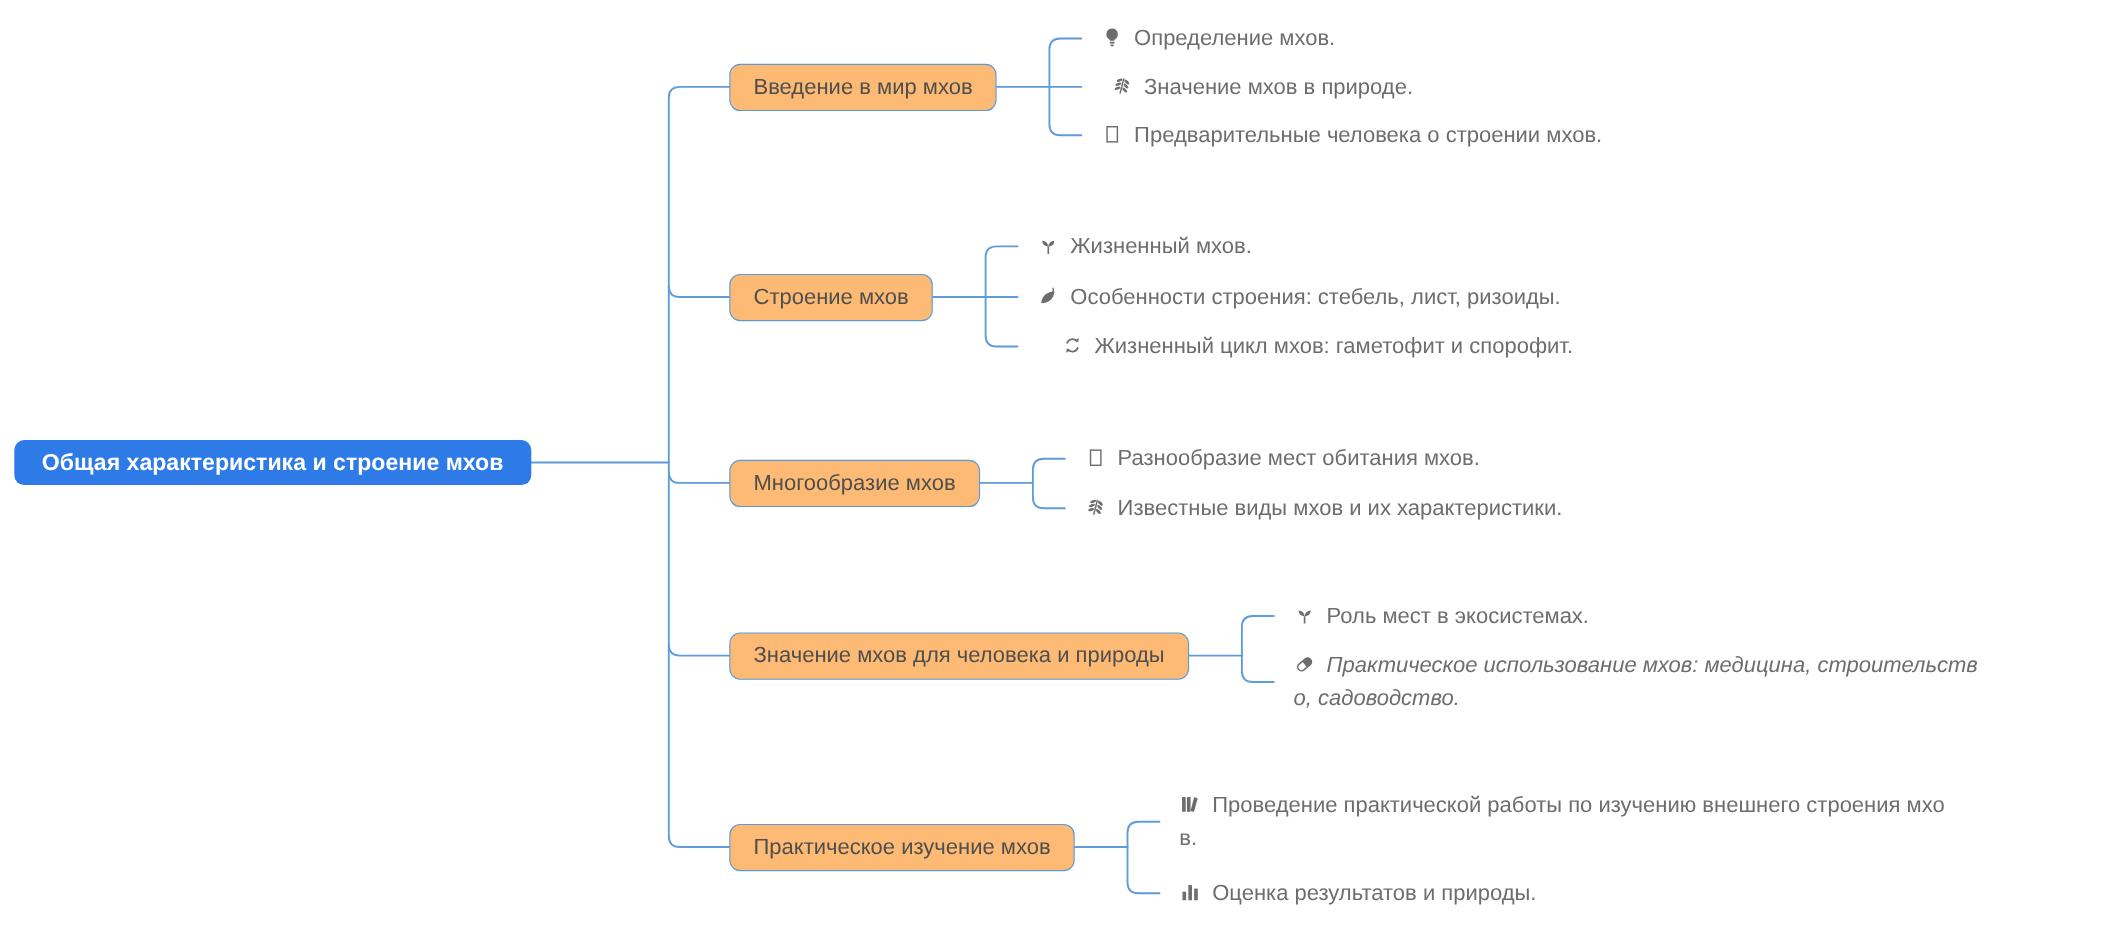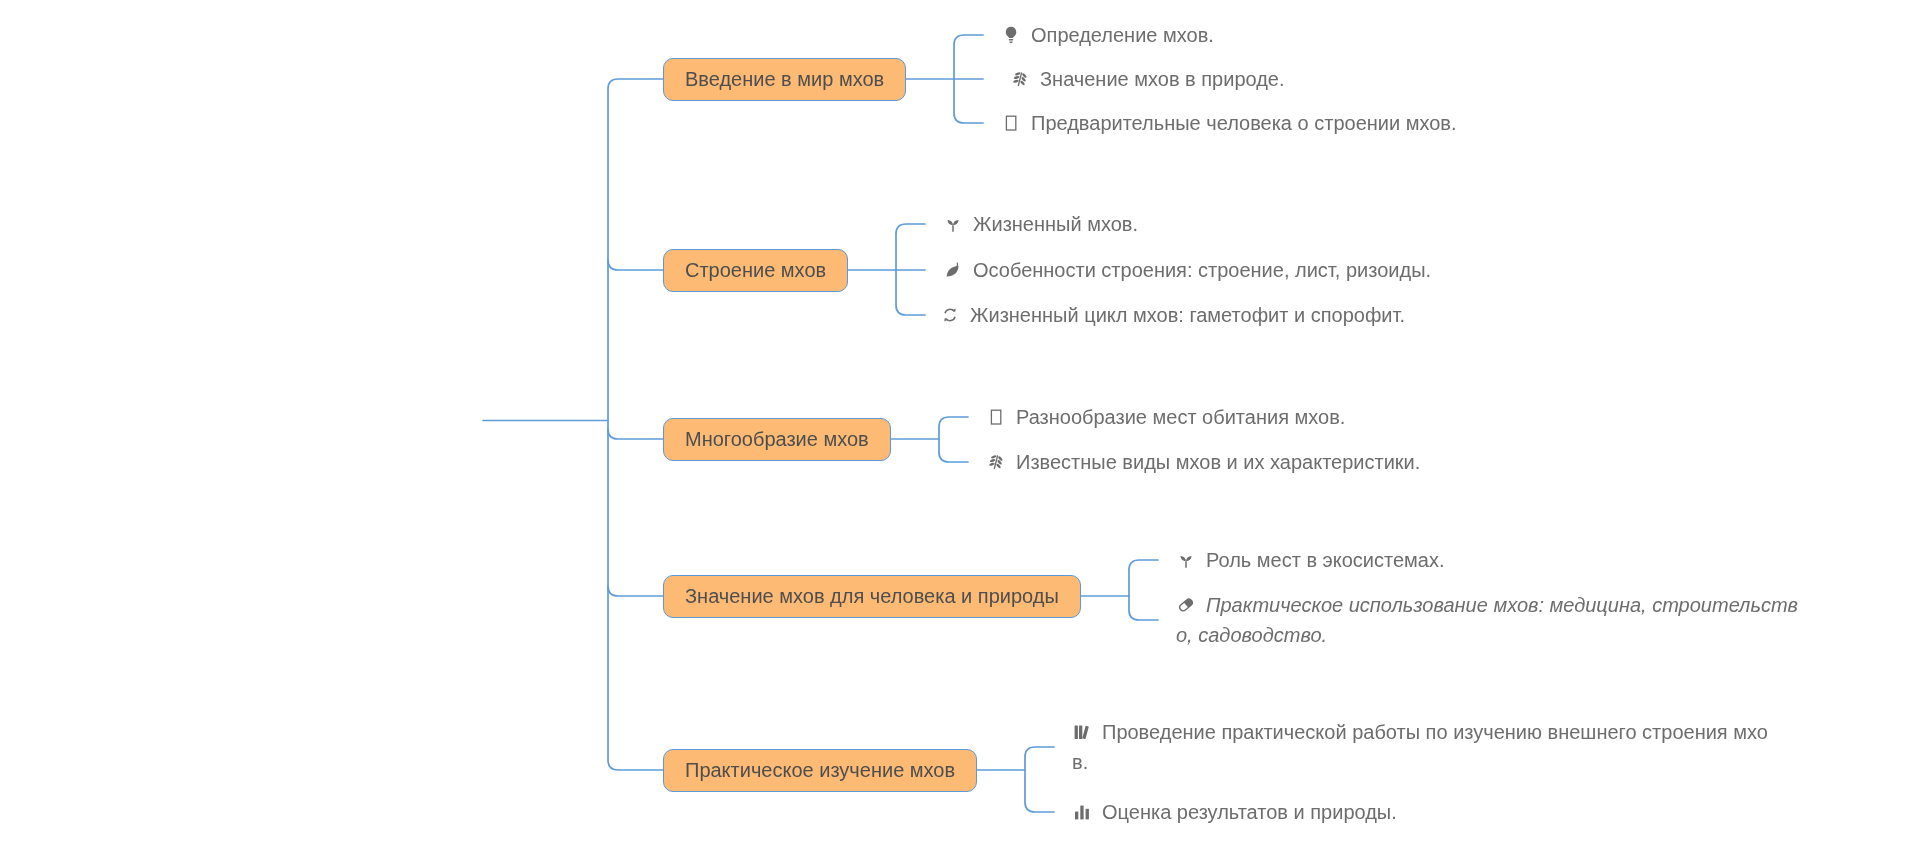--- a/index.html
+++ b/index.html
@@ -48,20 +48,21 @@
       <path d="M 848 270 H 896"></path>
       <path d="M 925 224 H 906 Q 896 224 896 234 V 305 Q 896 315 906 315 H 925"></path>
       <path d="M 896 270 H 925"></path>
       <path d="M 891 439 H 939"></path>
       <path d="M 968 417 H 949 Q 939 417 939 427 V 452 Q 939 462 949 462 H 968"></path>
       <path d="M 1081 596 H 1129"></path>
       <path d="M 1158 560 H 1139 Q 1129 560 1129 570 V 610 Q 1129 620 1139 620 H 1158"></path>
       <path d="M 977 770 H 1025"></path>
       <path d="M 1054 747 H 1035 Q 1025 747 1025 757 V 802 Q 1025 812 1035 812 H 1054"></path>
     </svg>
+  <div class="node root" id="root-node" style="left: 13px; top: 400px;">Общая характеристика и строение мхов</div>
   <div id="nodes">
       <div class="node branch" style="left: 663px; top: 57.5px;">Введение в мир мхов</div>
       <div class="leaf" style="left: 1001px; top: 20px;"><span class="icon"><svg viewBox="0 0 20 20" fill="currentColor" xmlns="http://www.w3.org/2000/svg">
             <path d="M10 1.8a5.3 5.3 0 0 1 3 9.6c-.55.4-.9.9-1 1.6H8c-.1-.7-.45-1.2-1-1.6a5.3 5.3 0 0 1 3-9.6z"></path>
             <rect x="7.7" y="14" width="4.6" height="1.5" rx="0.75"></rect>
             <path d="M8.3 16.5h3.4a1.7 1.7 0 0 1-3.4 0z"></path>
           </svg></span><span>Определение мхов.</span></div>
       <div class="leaf" style="left: 1010px; top: 64px;"><span class="icon"><svg viewBox="0 0 20 20" fill="currentColor" xmlns="http://www.w3.org/2000/svg">
             <g transform="rotate(14 10 10)">
               <path d="M10 3.2v14" stroke="currentColor" stroke-width="1.3" fill="none"></path>
@@ -78,22 +79,22 @@
           </svg></span><span>Предварительные человека о строении мхов.</span></div>
       <div class="node branch" style="left: 663px; top: 248.5px;">Строение мхов</div>
       <div class="leaf" style="left: 943px; top: 209px;"><span class="icon"><svg viewBox="0 0 20 20" fill="currentColor" xmlns="http://www.w3.org/2000/svg">
             <path d="M10 17.8v-6.6" stroke="currentColor" stroke-width="1.5" fill="none"></path>
             <path d="M10 11.2C9.8 7.9 7.8 6.1 4.5 5.9c.2 3.3 2.2 5.1 5.5 5.3z"></path>
             <path d="M10 11.2c.2-3.3 2.2-5.1 5.5-5.3-.2 3.3-2.2 5.1-5.5 5.3z"></path>
           </svg></span><span>Жизненный мхов.</span></div>
       <div class="leaf" style="left: 943px; top: 255px;"><span class="icon"><svg viewBox="0 0 20 20" fill="currentColor" xmlns="http://www.w3.org/2000/svg">
             <path d="M3.6 16.6C4.2 10 8.2 6.4 15.6 5.9c-.6 6.6-4.6 10.2-12 10.7z"></path>
             <path d="M14.2 2.6c.8 2.4.3 4-1.6 5.1" stroke="currentColor" stroke-width="1.2" fill="none"></path>
-          </svg></span><span>Особенности строения: строение, лист, ризоиды.</span></div>
-      <div class="leaf" style="left: 940px; top: 300px;"><span class="icon"><svg viewBox="0 0 20 20" fill="currentColor" xmlns="http://www.w3.org/2000/svg">
+          </svg></span><span>Особенности строения: стебель, лист, ризоиды.</span></div>
+      <div class="leaf" style="left: 965px; top: 300px;"><span class="icon"><svg viewBox="0 0 20 20" fill="currentColor" xmlns="http://www.w3.org/2000/svg">
             <path d="M5 8.3A5.2 5.2 0 0 1 14.2 6.4" stroke="currentColor" stroke-width="1.5" fill="none"></path>
             <path d="M15.7 3.4l-.5 3.7-3.4-1.5z"></path>
             <path d="M15 11.7a5.2 5.2 0 0 1-9.2 1.9" stroke="currentColor" stroke-width="1.5" fill="none"></path>
             <path d="M4.3 16.6l.5-3.7 3.4 1.5z"></path>
           </svg></span><span>Жизненный цикл мхов: гаметофит и спорофит.</span></div>
       <div class="node branch" style="left: 663px; top: 417.5px;">Многообразие мхов</div>
       <div class="leaf" style="left: 986px; top: 402px;"><span class="icon"><svg viewBox="0 0 20 20" fill="currentColor" xmlns="http://www.w3.org/2000/svg">
             <rect x="5.4" y="3.2" width="9.4" height="13.8" fill="none" stroke="currentColor" stroke-width="1.3"></rect>
           </svg></span><span>Разнообразие мест обитания мхов.</span></div>
       <div class="leaf" style="left: 986px; top: 447px;"><span class="icon"><svg viewBox="0 0 20 20" fill="currentColor" xmlns="http://www.w3.org/2000/svg">

